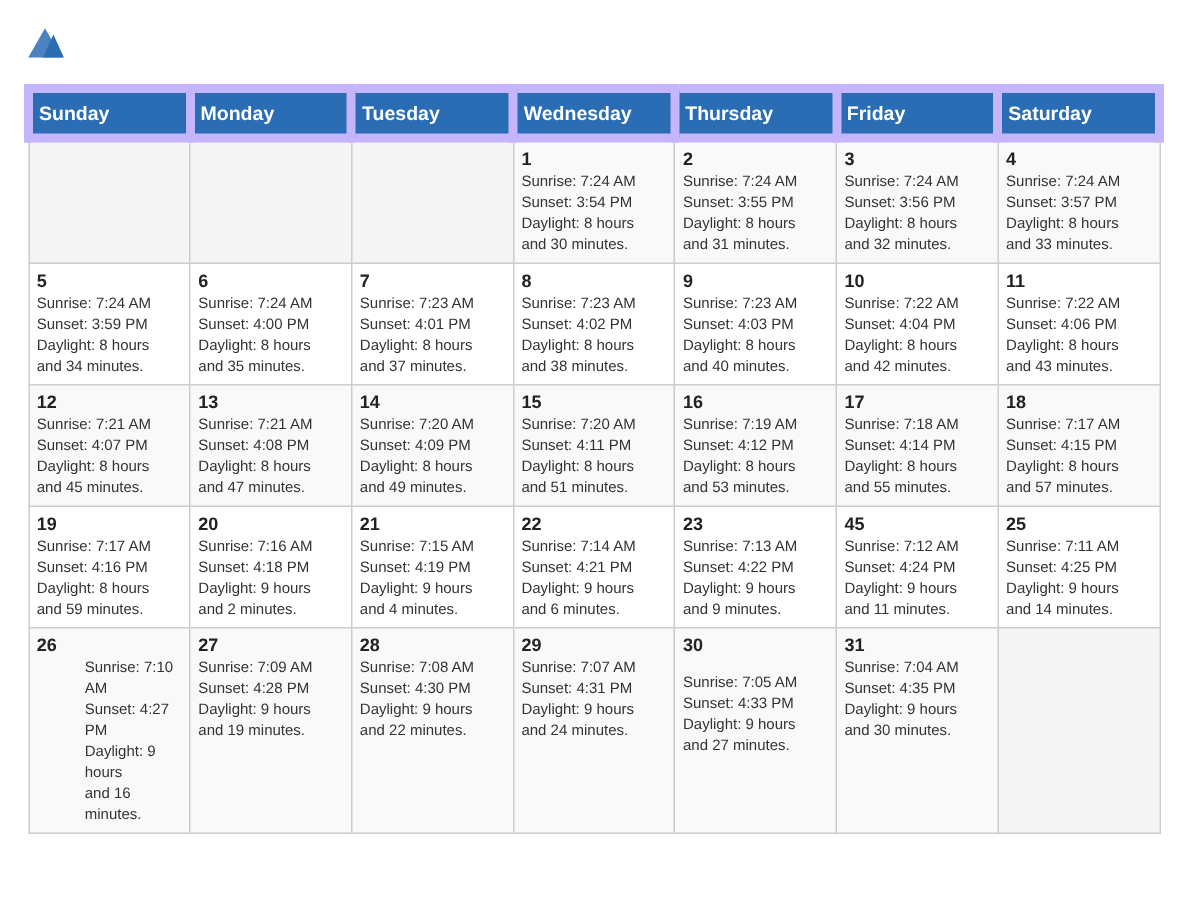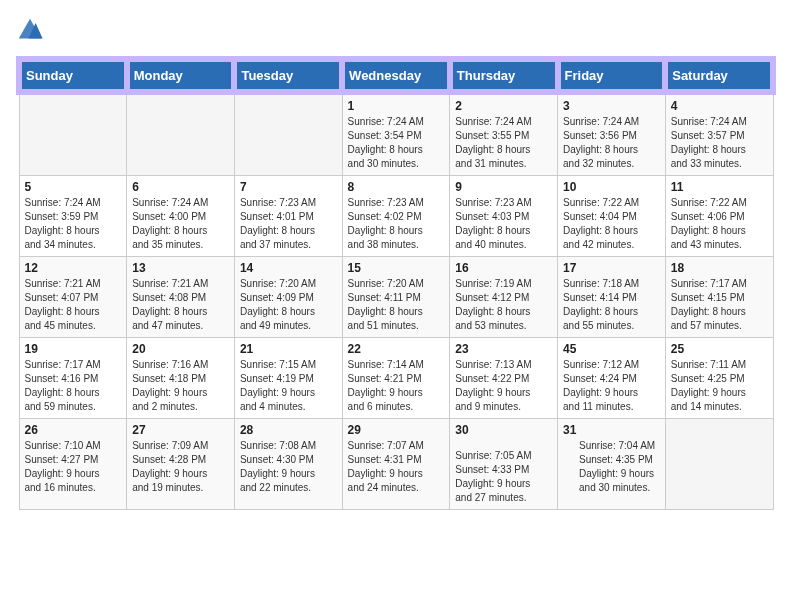--- a/index.html
+++ b/index.html
@@ -308,21 +308,21 @@
           <span class="day-number">25</span>
           <div class="day-info" style="white-space: pre-line;">Sunrise: 7:11 AM
 Sunset: 4:25 PM
 Daylight: 9 hours
 and 14 minutes.</div>
         </td>
       </tr>
       <tr>
         <td>
           <span class="day-number">26</span>
-          <div class="day-info" style="white-space: pre-line;">Sunrise: 7:10 AM
+          <div class="day-info" style="white-space: pre-line; margin-left: 32px;">Sunrise: 7:10 AM
 Sunset: 4:27 PM
 Daylight: 9 hours
 and 16 minutes.</div>
         </td>
         <td>
           <span class="day-number">27</span>
           <div class="day-info" style="white-space: pre-line;">Sunrise: 7:09 AM
 Sunset: 4:28 PM
 Daylight: 9 hours
 and 19 minutes.</div>
@@ -343,21 +343,21 @@
         </td>
         <td>
           <span class="day-number">30</span>
           <div class="day-info" style="white-space: pre-line; margin-top: 12px;">Sunrise: 7:05 AM
 Sunset: 4:33 PM
 Daylight: 9 hours
 and 27 minutes.</div>
         </td>
         <td>
           <span class="day-number">31</span>
-          <div class="day-info" style="white-space: pre-line; margin-left: 16px;">Sunrise: 7:04 AM
+          <div class="day-info" style="white-space: pre-line;">Sunrise: 7:04 AM
 Sunset: 4:35 PM
 Daylight: 9 hours
 and 30 minutes.</div>
         </td>
         <td class="empty-cell"></td>
       </tr>
     </tbody>
 </table>
 
 </body></html>

